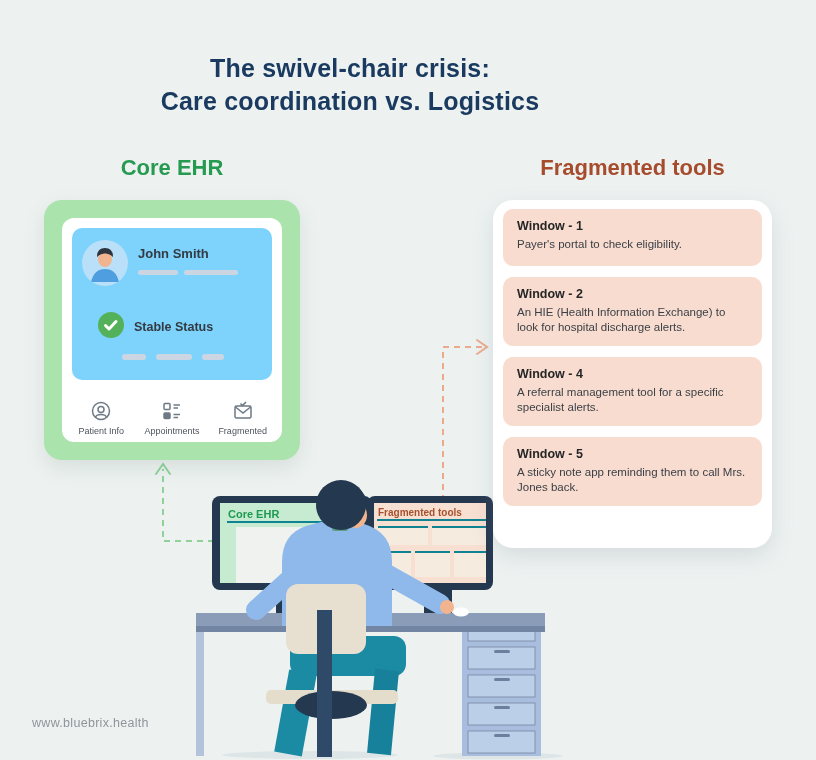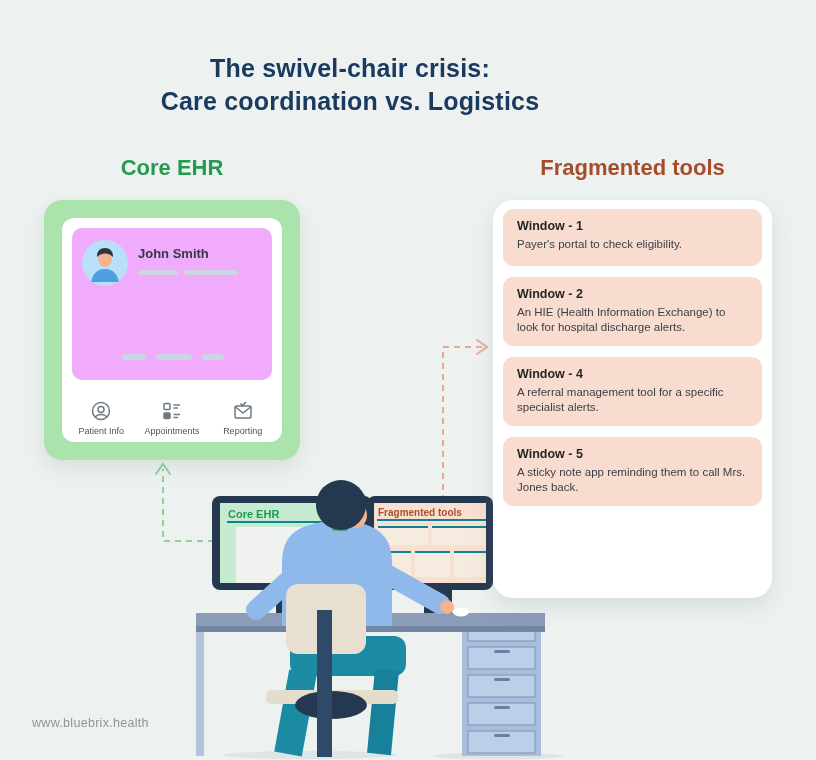--- a/index.html
+++ b/index.html
@@ -18,33 +18,33 @@
   .heading.core{left:44px;width:256px;color:#279a51;}
   .heading.frag{left:493px;width:279px;color:#a64c2d;}
   .vs-wrap{position:absolute;left:374px;top:124px;width:72px;height:96px;}
   
   .ehr-card{
     position:absolute;left:44px;top:200px;width:256px;height:260px;
     background:#aae3ac;border-radius:18px;
     box-shadow:0 8px 20px rgba(110,140,120,.18);
   }
   .ehr-inner{position:absolute;left:18px;top:18px;right:18px;bottom:18px;background:#ffffff;border-radius:12px;}
-  .ehr-panel{position:absolute;left:10px;top:10px;width:200px;height:152px;background:#f0abfc;border-radius:10px;}
+  .ehr-panel{position:absolute;left:10px;top:10px;width:200px;height:152px;background:#7dd3fc;border-radius:10px;}
   .avatar{position:absolute;left:10px;top:12px;width:46px;height:46px;border-radius:50%;background:#b9e0f8;overflow:hidden;}
   .pname{position:absolute;left:66px;top:18px;font-size:13px;font-weight:bold;color:#333a42;}
   .bar{position:absolute;height:5px;border-radius:3px;background:#ccd6e2;}
   .status-row{position:absolute;left:26px;top:84px;display:flex;align-items:center;gap:10px;}
   .status-txt{font-size:12.5px;font-weight:bold;color:#333a42;}
   .ehr-nav{position:absolute;left:0;bottom:6px;width:100%;display:flex;justify-content:space-around;padding:0 4px;box-sizing:border-box;}
   .nav-item{display:flex;flex-direction:column;align-items:center;gap:4px;width:66px;}
   .nav-label{font-size:9px;color:#4d545c;}
   .nav-icon svg{display:block;}
   
   .win-card{
-    position:absolute;left:493px;top:200px;width:279px;height:398px;box-sizing:border-box;
+    position:absolute;left:493px;top:200px;width:279px;height:348px;box-sizing:border-box;
     background:#ffffff;border-radius:20px;padding:9px 10px;
     box-shadow:0 8px 22px rgba(120,130,145,.20);
   }
   .win-box{
     background:#f8dcd0;border-radius:10px;padding:10px 14px;box-sizing:border-box;
     margin-bottom:11px;min-height:69px;
   }
   .win-box.first{min-height:57px;}
   .win-title{font-size:12.5px;font-weight:bold;color:#262626;margin-bottom:4px;}
   .win-body{font-size:11.5px;color:#3a3f45;line-height:15px;}
@@ -162,20 +162,29 @@
         <div class="avatar">
           <svg width="46" height="46" viewBox="0 0 46 46">
             <path d="M9,42 Q12,29 23,29 Q34,29 37,42 Z" fill="#4f9fe0"></path>
             <ellipse cx="23" cy="19" rx="7" ry="8" fill="#f2b48f"></ellipse>
             <path d="M15,17 Q15,8 23,8 Q31,8 31,17 Q27,13 23,13.5 Q19,13 15,17 Z" fill="#2e3440"></path>
           </svg>
         </div>
         <div class="pname">John Smith</div>
         <div class="bar" style="left:66px;top:42px;width:40px;"></div>
         <div class="bar" style="left:112px;top:42px;width:54px;"></div>
+        <div class="status-row">
+          <span>
+            <svg width="26" height="26" viewBox="0 0 26 26">
+              <circle cx="13" cy="13" r="13" fill="#52b159"></circle>
+              <path d="M7.5,13.5 L11,17 L18,9.5" fill="none" stroke="#ffffff" stroke-width="3" stroke-linecap="round" stroke-linejoin="round"></path>
+            </svg>
+          </span>
+          <span class="status-txt">Stable Status</span>
+        </div>
         <div class="bar" style="left:50px;top:126px;width:24px;height:6px;"></div>
         <div class="bar" style="left:84px;top:126px;width:36px;height:6px;"></div>
         <div class="bar" style="left:130px;top:126px;width:22px;height:6px;"></div>
       </div>
       <div class="ehr-nav">
         <div class="nav-item">
           <span class="nav-icon">
             <svg width="22" height="22" viewBox="0 0 22 22" fill="none" stroke="#6d7a85" stroke-width="1.5">
               <circle cx="11" cy="11" r="8.5"></circle>
               <circle cx="11" cy="9.5" r="3"></circle>
@@ -198,21 +207,21 @@
           <span class="nav-label">Appointments</span>
         </div>
         <div class="nav-item">
           <span class="nav-icon">
             <svg width="22" height="22" viewBox="0 0 22 22" fill="none" stroke="#6d7a85" stroke-width="1.5">
               <rect x="3" y="6" width="16" height="12" rx="1.5"></rect>
               <polyline points="3.5,7 11,13 18.5,7"></polyline>
               <polyline points="8.5,3.5 10.5,5.5 14,2" stroke-width="1.6"></polyline>
             </svg>
           </span>
-          <span class="nav-label">Reporting</span>
+          <span class="nav-label">Fragmented</span>
         </div>
       </div>
     </div>
   </div>
 
   <div class="win-card z2">
     <div class="win-box first">
       <div class="win-title">Window - 1</div>
       <div class="win-body">Payer's portal to check eligibility.</div>
     </div>

